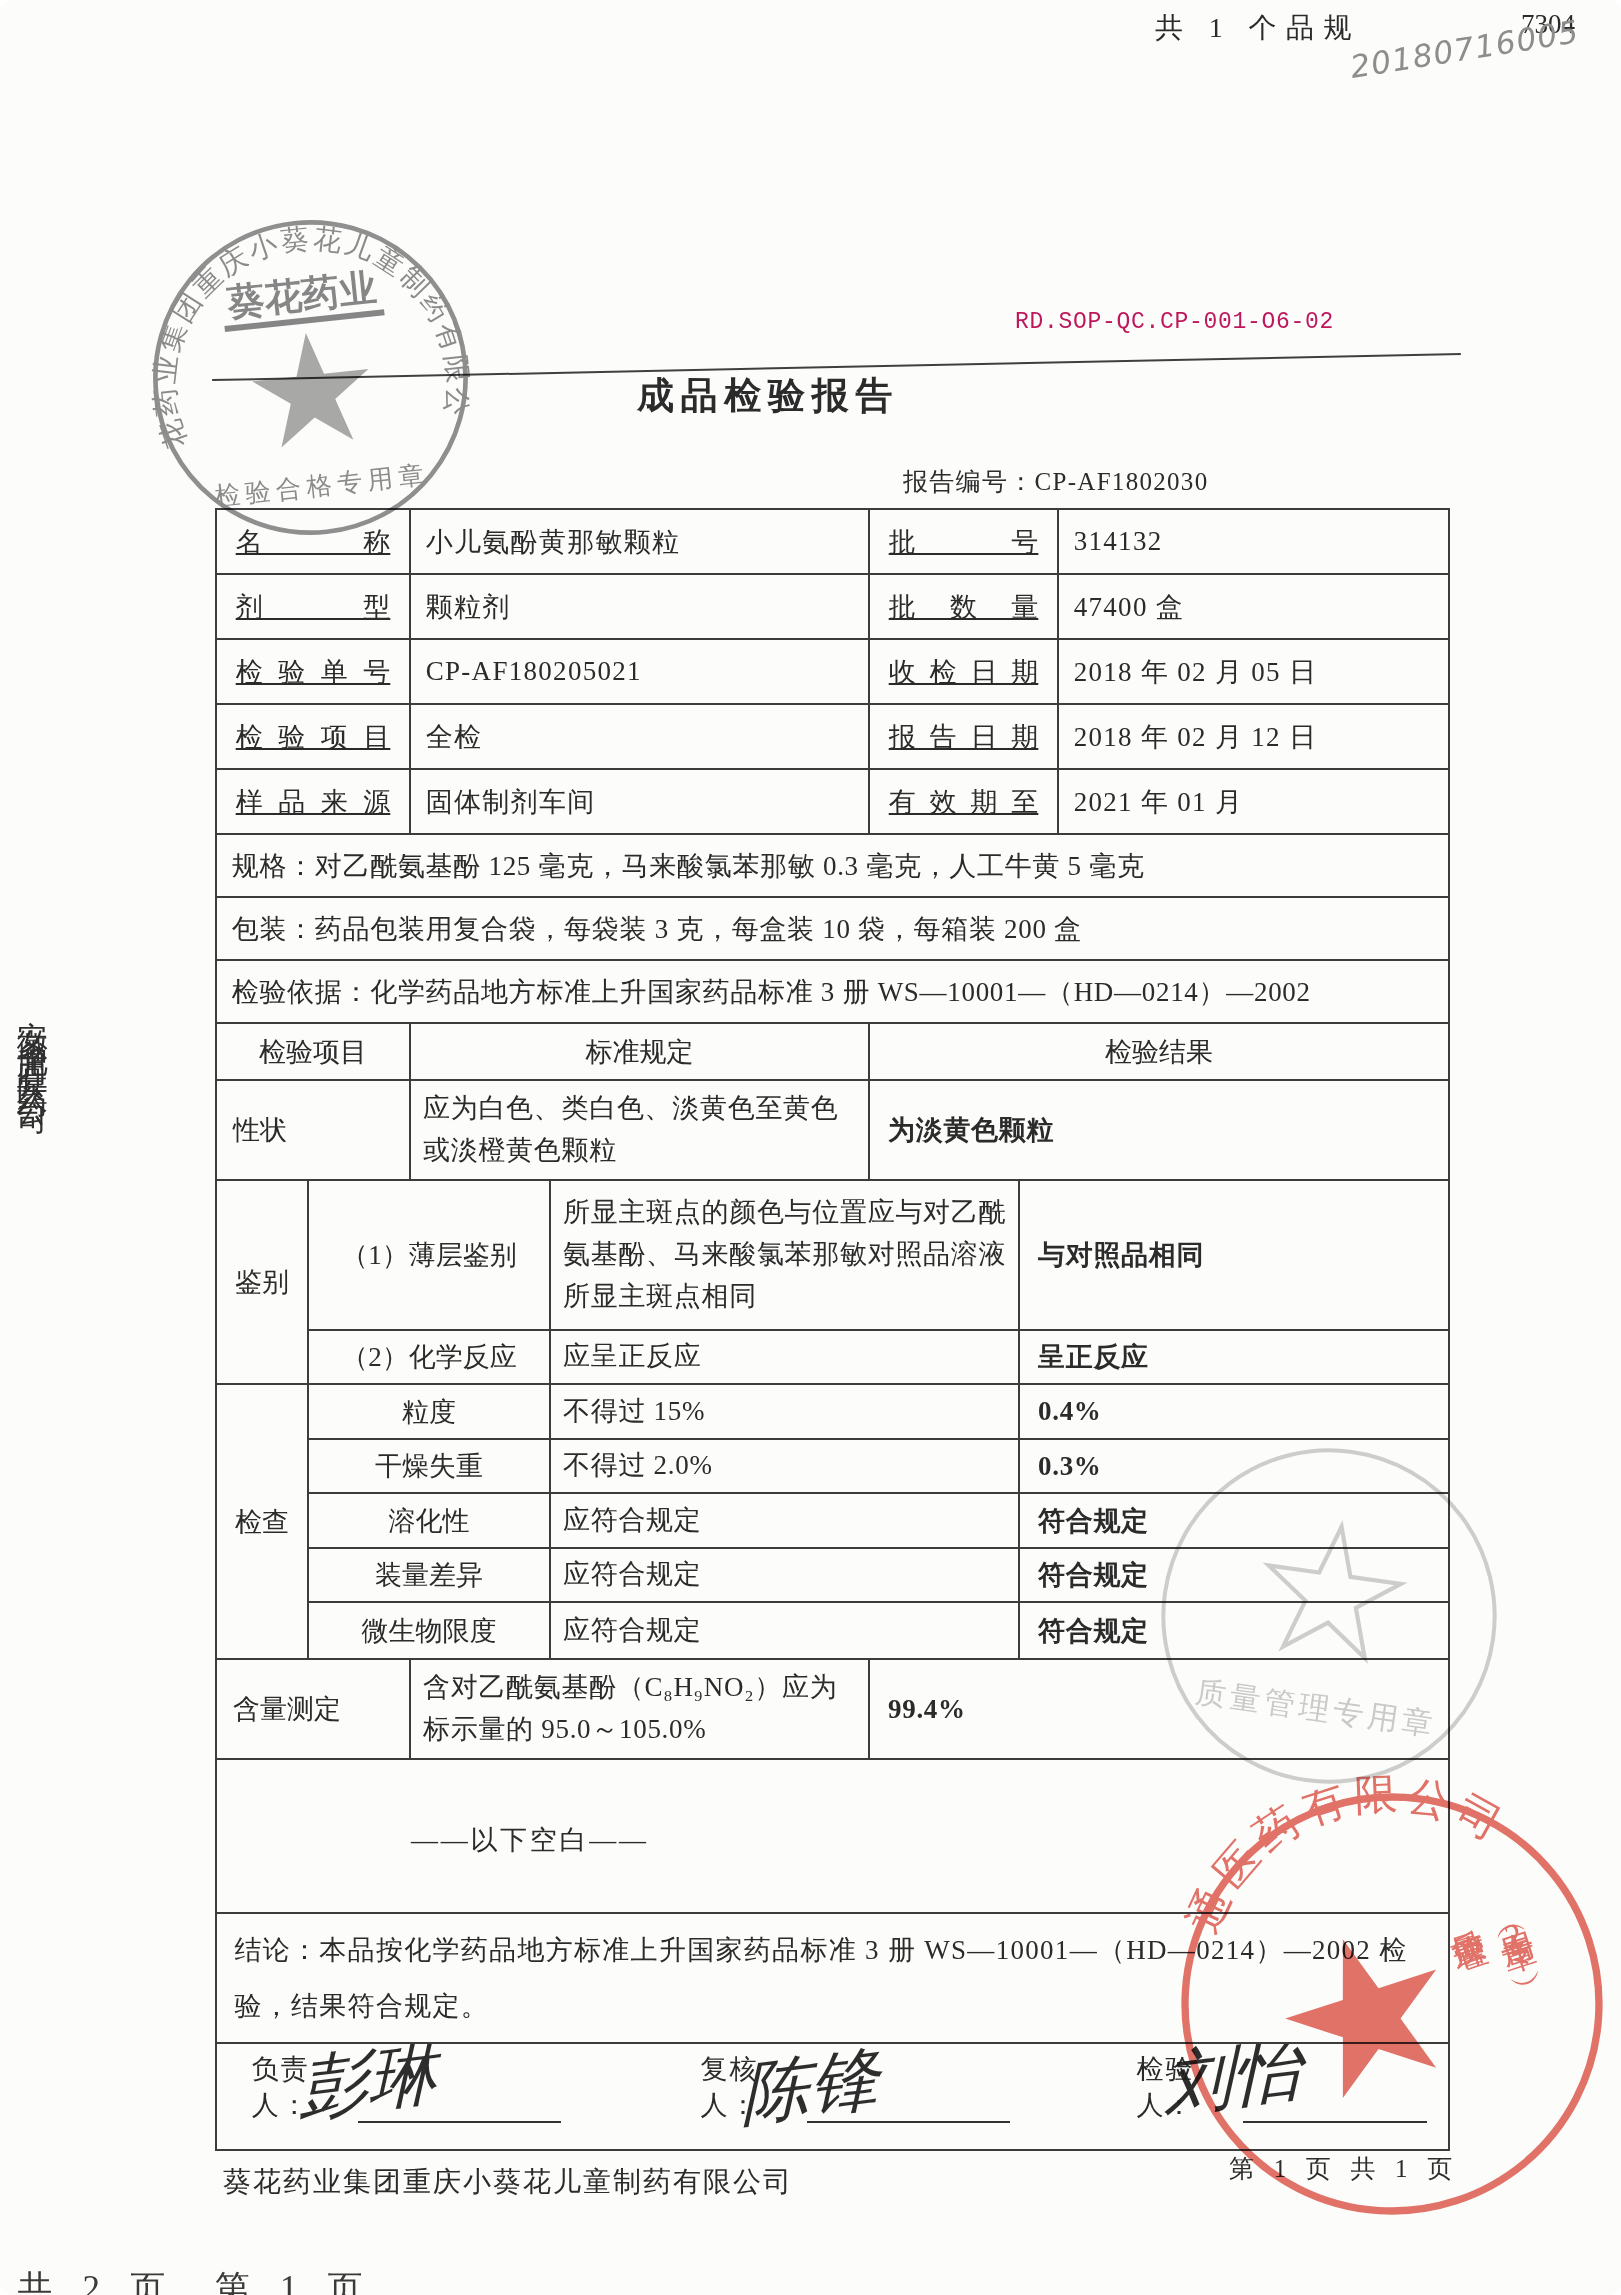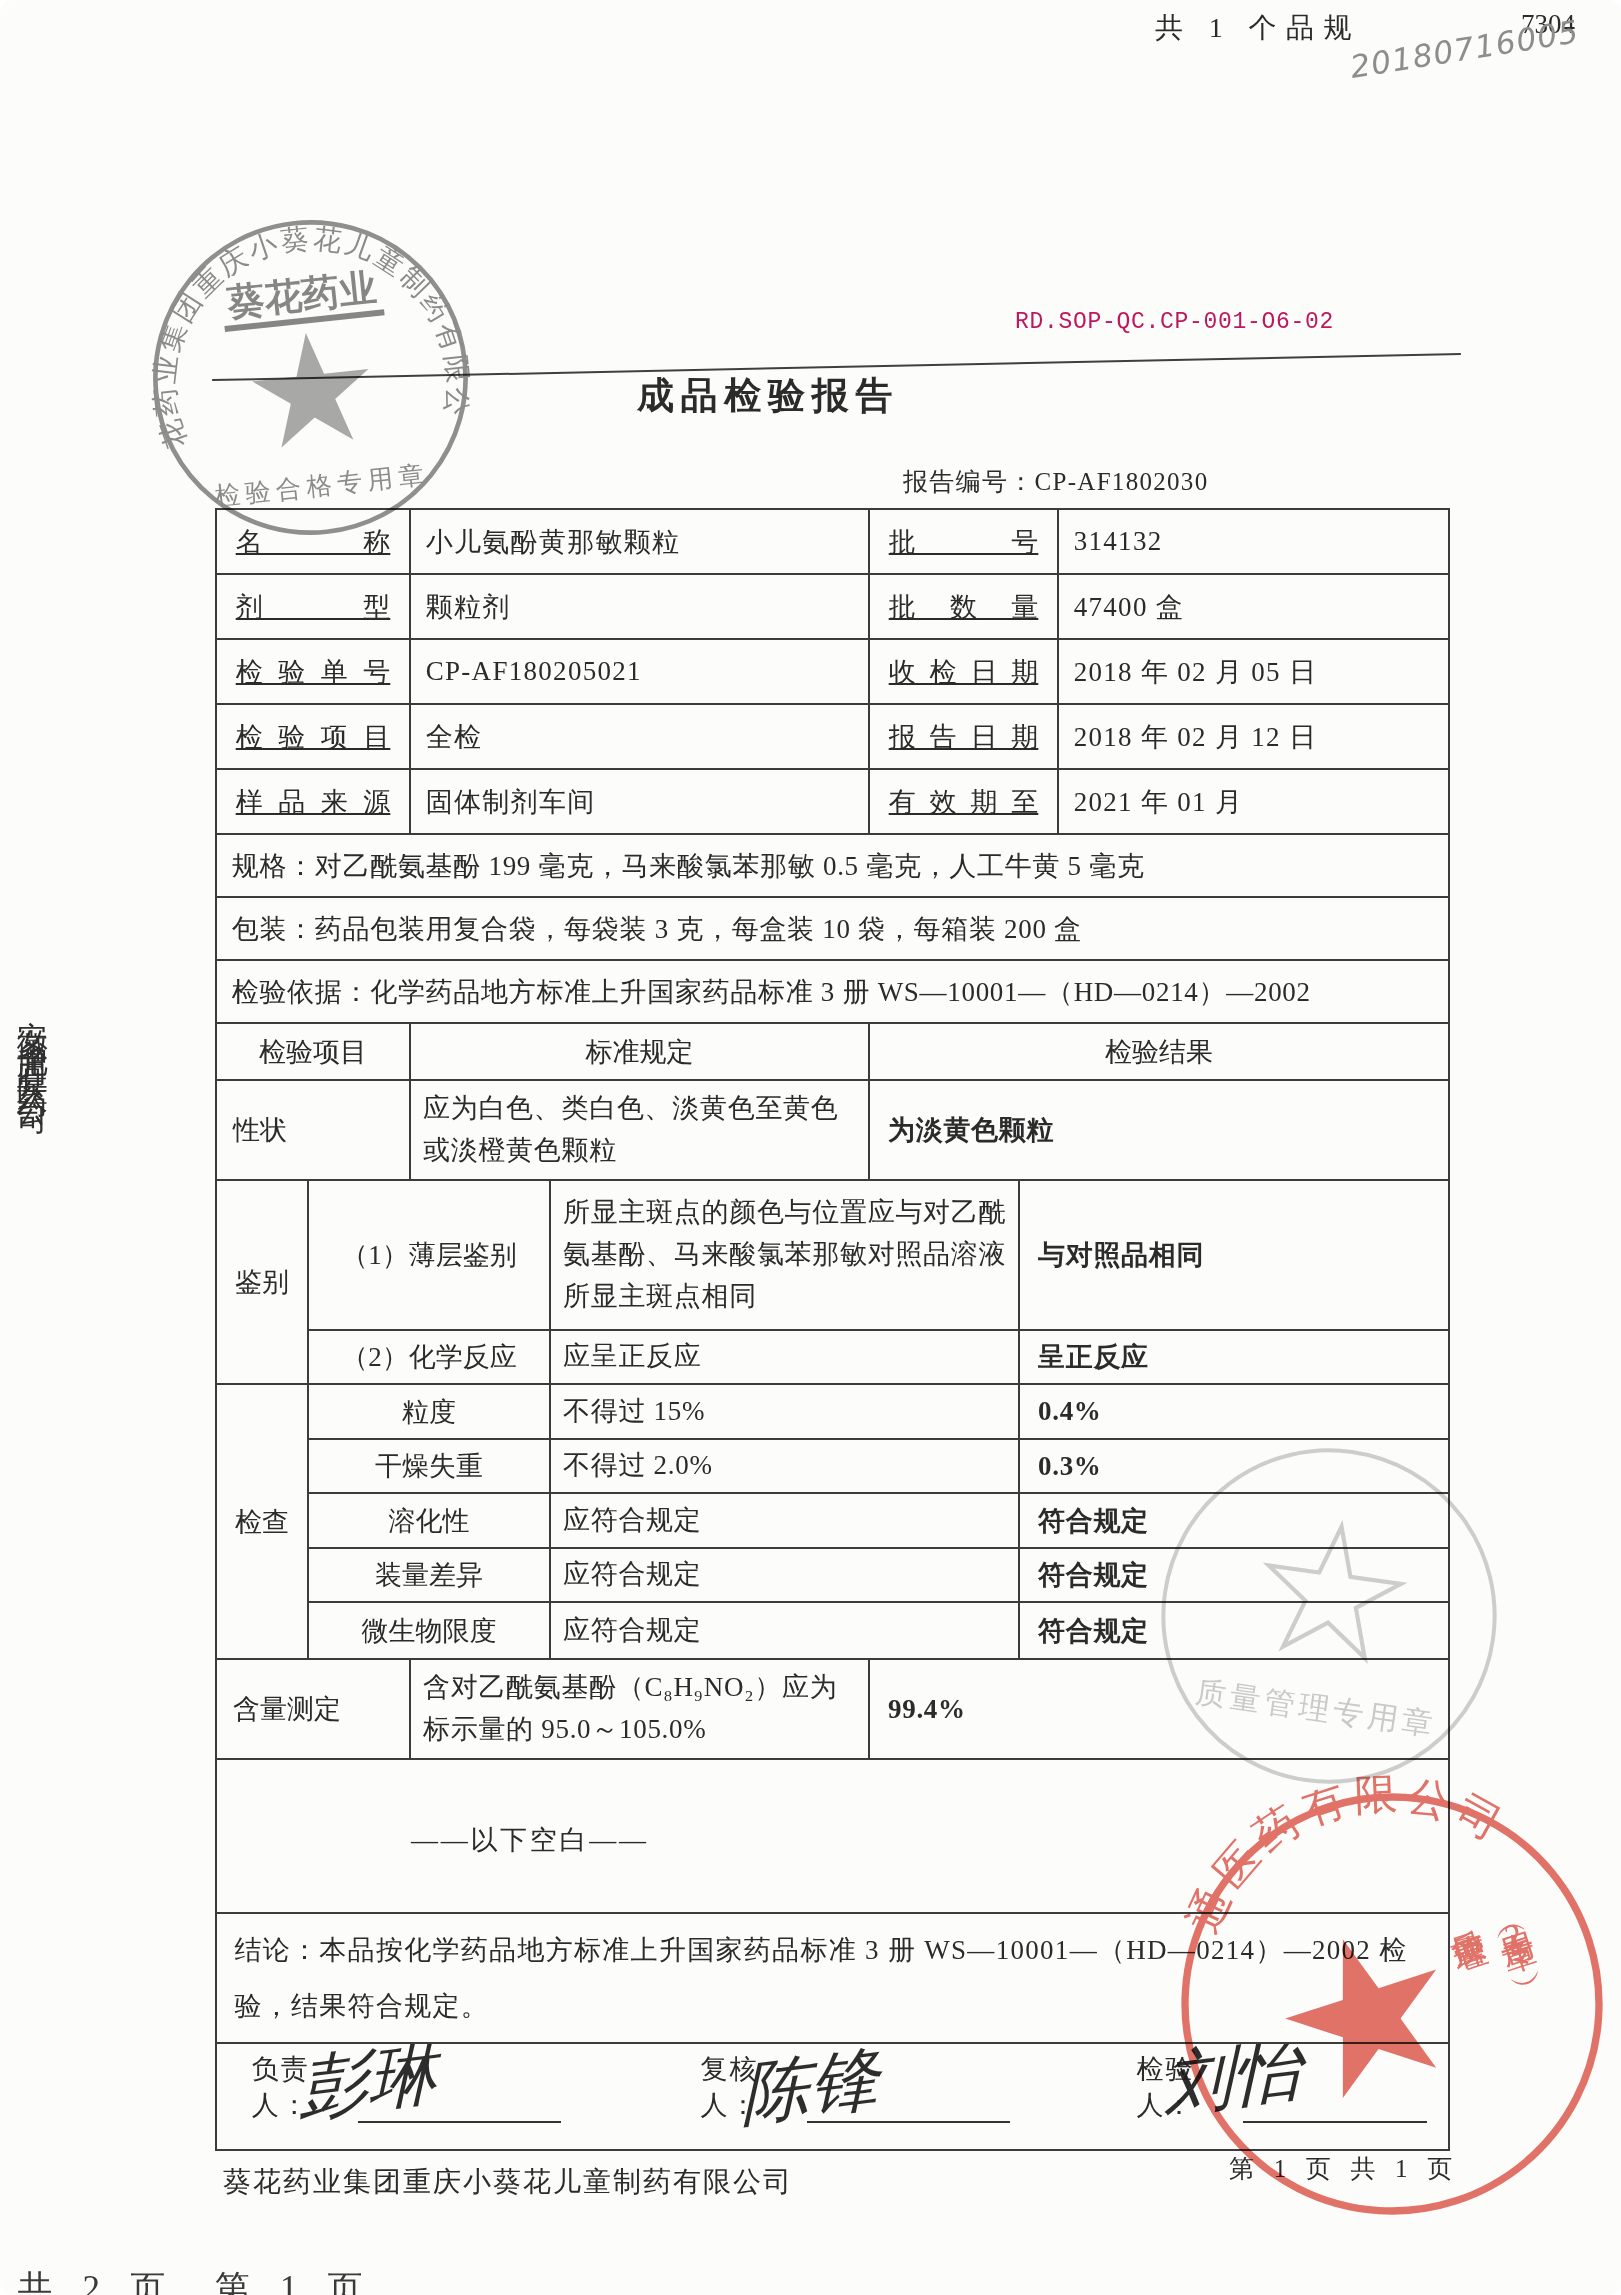--- a/index.html
+++ b/index.html
@@ -101,21 +101,21 @@
       <td class="val">2018 年 02 月 12 日</td>
     </tr>
     <tr class="rA">
       <td class="lab" colspan="2">样品来源</td>
       <td class="val" colspan="2">固体制剂车间</td>
       <td class="lab" colspan="2">有效期至</td>
       <td class="val">2021 年 01 月</td>
     </tr>
 
     <tr class="rB">
-      <td class="full" colspan="7">规格：对乙酰氨基酚 199 毫克，马来酸氯苯那敏 0.5 毫克，人工牛黄 5 毫克</td>
+      <td class="full" colspan="7">规格：对乙酰氨基酚 125 毫克，马来酸氯苯那敏 0.3 毫克，人工牛黄 5 毫克</td>
     </tr>
     <tr class="rB">
       <td class="full" colspan="7">包装：药品包装用复合袋，每袋装 3 克，每盒装 10 袋，每箱装 200 盒</td>
     </tr>
     <tr class="rB">
       <td class="full" colspan="7">检验依据：化学药品地方标准上升国家药品标准 3 册 WS—10001—（HD—0214）—2002</td>
     </tr>
 
     <tr class="rh">
       <td class="ctr" colspan="2">检验项目</td>

